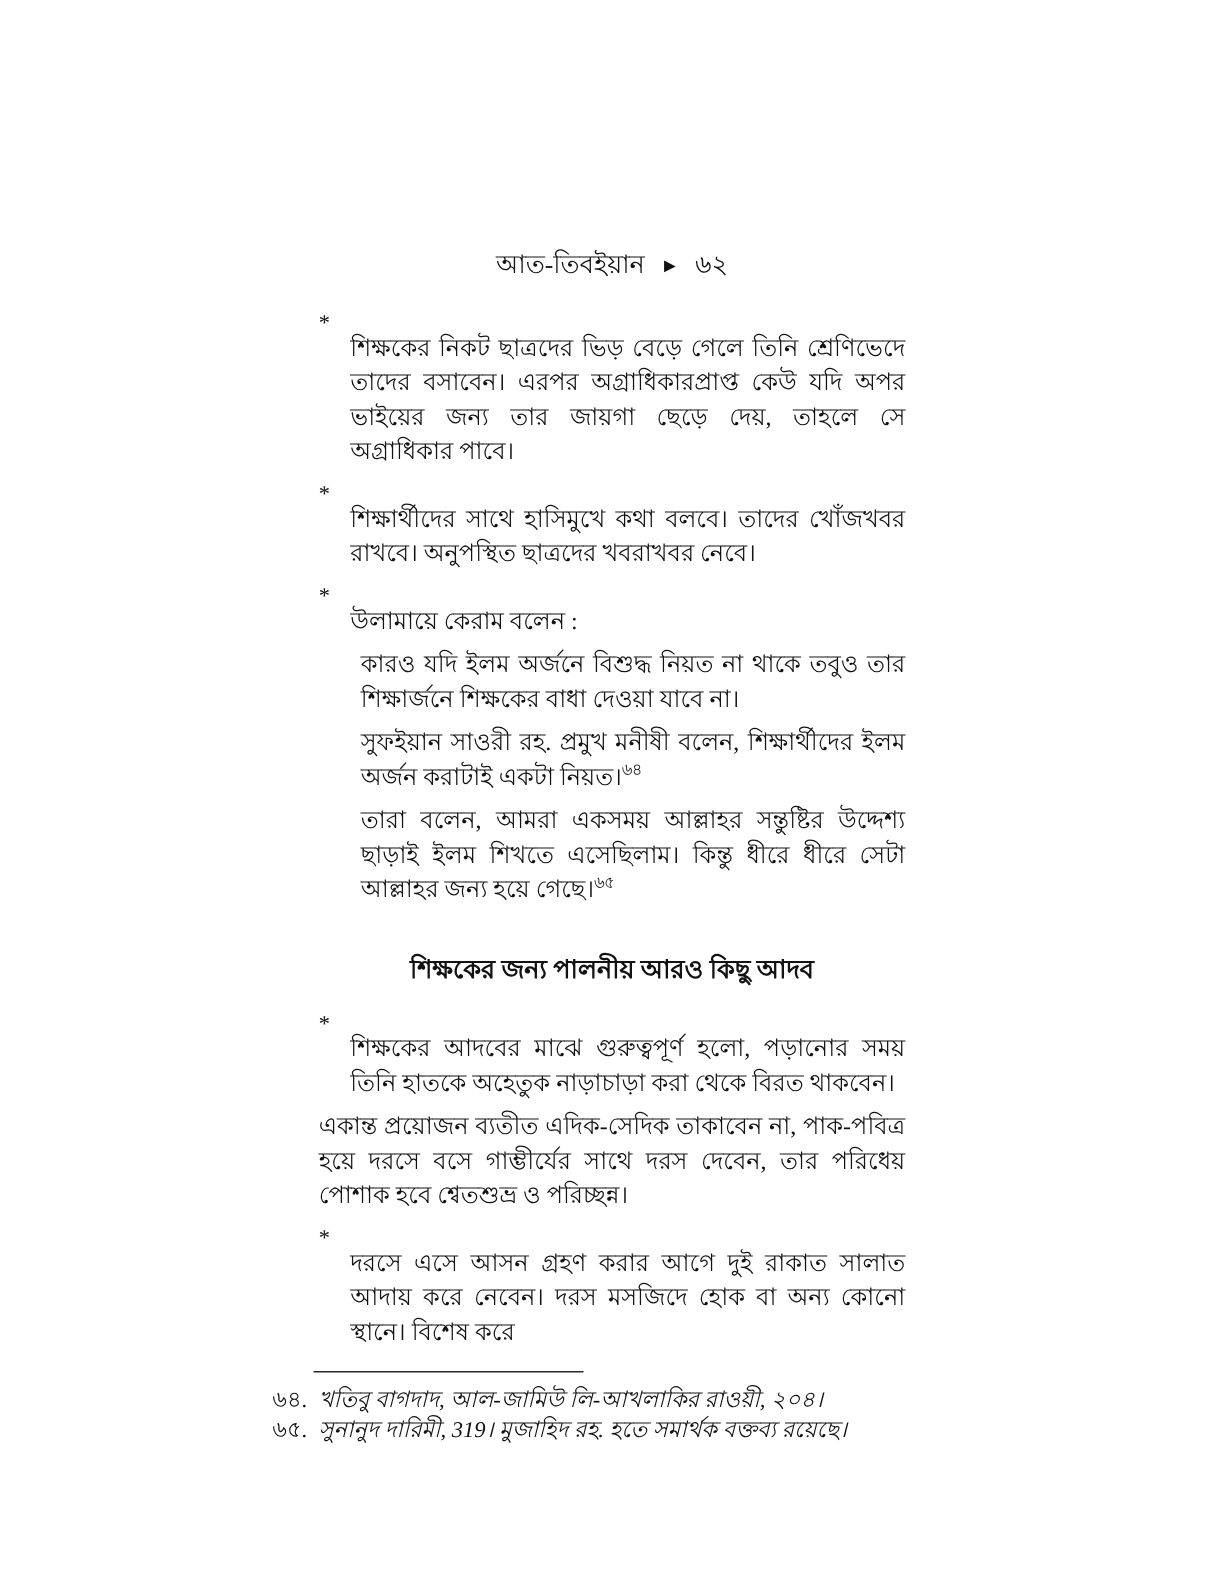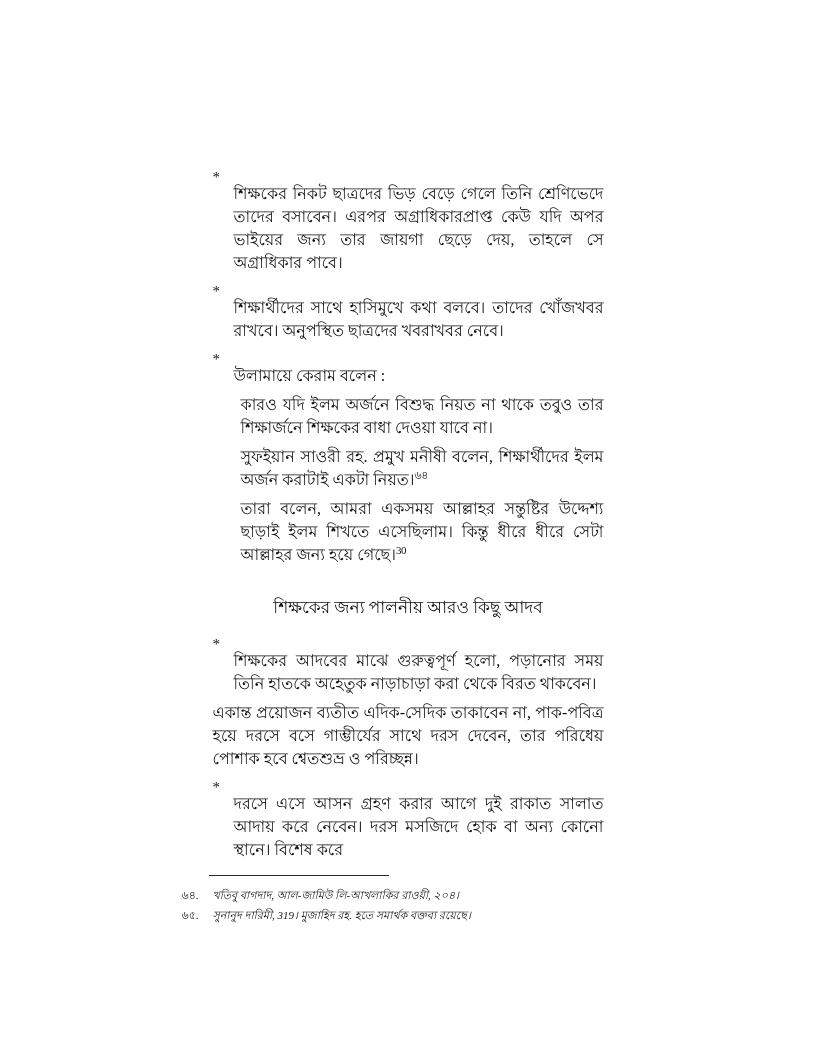--- a/index.html
+++ b/index.html
@@ -53,21 +53,21 @@
   .bullet .btext {
     flex: 1;
     text-align: justify;
     margin-top: 16px;
   }
   .quote {
     margin-left: 28px;
   }
   .section-heading {
     font-size: 17px;
-    font-weight: normal;
+    font-weight: bold;
     text-align: center;
     margin: 30px 0 13px 0;
     line-height: 24px;
   }
   sup.fn-ref {
     font-size: 11px;
     line-height: 0;
     vertical-align: super;
     letter-spacing: -0.5px;
   }
@@ -76,37 +76,42 @@
   }
   .fn-rule {
     width: 180px;
     height: 0;
     border-top: 1.5px solid #2a2a2a;
     margin: 0 0 9px -4px;
   }
   .fn-row {
     display: flex;
     margin-left: -31px;
-    font-size: 11px;
+    font-size: 15px;
     line-height: 20px;
   }
   .fn-row .fn-num {
     flex: none;
     width: 31px;
   }
   .fn-row .fn-text {
     flex: 1;
     font-style: italic;
   }
 </style>
 </head>
 <body>
 
 <div class="text-col">
 
+  <div class="running-header">
+    <span>আত-তিবইয়ান</span>
+    <span class="arrow">►</span>
+    <span>৬২</span>
+  </div>
 
 
   <div class="bullet">
     <span class="marker">*</span>
     <span class="btext">শিক্ষকের নিকট ছাত্রদের ভিড় বেড়ে গেলে তিনি শ্রেণিভেদে তাদের বসাবেন। এরপর অগ্রাধিকারপ্রাপ্ত কেউ যদি অপর ভাইয়ের জন্য তার জায়গা ছেড়ে দেয়, তাহলে সে অগ্রাধিকার পাবে।</span>
   </div>
 
   <div class="bullet">
     <span class="marker">*</span>
     <span class="btext">শিক্ষার্থীদের সাথে হাসিমুখে কথা বলবে। তাদের খোঁজখবর রাখবে। অনুপস্থিত ছাত্রদের খবরাখবর নেবে।</span>
@@ -114,21 +119,21 @@
 
   <div class="bullet">
     <span class="marker">*</span>
     <span class="btext">উলামায়ে কেরাম বলেন :</span>
   </div>
 
   <p class="para quote">কারও যদি ইলম অর্জনে বিশুদ্ধ নিয়ত না থাকে তবুও তার শিক্ষার্জনে শিক্ষকের বাধা দেওয়া যাবে না।</p>
 
   <p class="para quote"><span>সুফইয়ান সাওরী রহ. প্রমুখ মনীষী বলেন, শিক্ষার্থীদের ইলম অর্জন করাটাই একটা নিয়ত।</span><sup class="fn-ref">৬৪</sup></p>
 
-  <p class="para quote"><span>তারা বলেন, আমরা একসময় আল্লাহর সন্তুষ্টির উদ্দেশ্য ছাড়াই ইলম শিখতে এসেছিলাম। কিন্তু ধীরে ধীরে সেটা আল্লাহর জন্য হয়ে গেছে।</span><sup class="fn-ref">30</sup></p>
+  <p class="para quote"><span>তারা বলেন, আমরা একসময় আল্লাহর সন্তুষ্টির উদ্দেশ্য ছাড়াই ইলম শিখতে এসেছিলাম। কিন্তু ধীরে ধীরে সেটা আল্লাহর জন্য হয়ে গেছে।</span><sup class="fn-ref">৬৫</sup></p>
 
   <h2 class="section-heading">শিক্ষকের জন্য পালনীয় আরও কিছু আদব</h2>
 
   <div class="bullet">
     <span class="marker">*</span>
     <span class="btext">শিক্ষকের আদবের মাঝে গুরুত্বপূর্ণ হলো, পড়ানোর সময় তিনি হাতকে অহেতুক নাড়াচাড়া করা থেকে বিরত থাকবেন।</span>
   </div>
 
   <p class="para">একান্ত প্রয়োজন ব্যতীত এদিক-সেদিক তাকাবেন না, পাক-পবিত্র হয়ে দরসে বসে গাম্ভীর্যের সাথে দরস দেবেন, তার পরিধেয় পোশাক হবে শ্বেতশুভ্র ও পরিচ্ছন্ন।</p>
 

